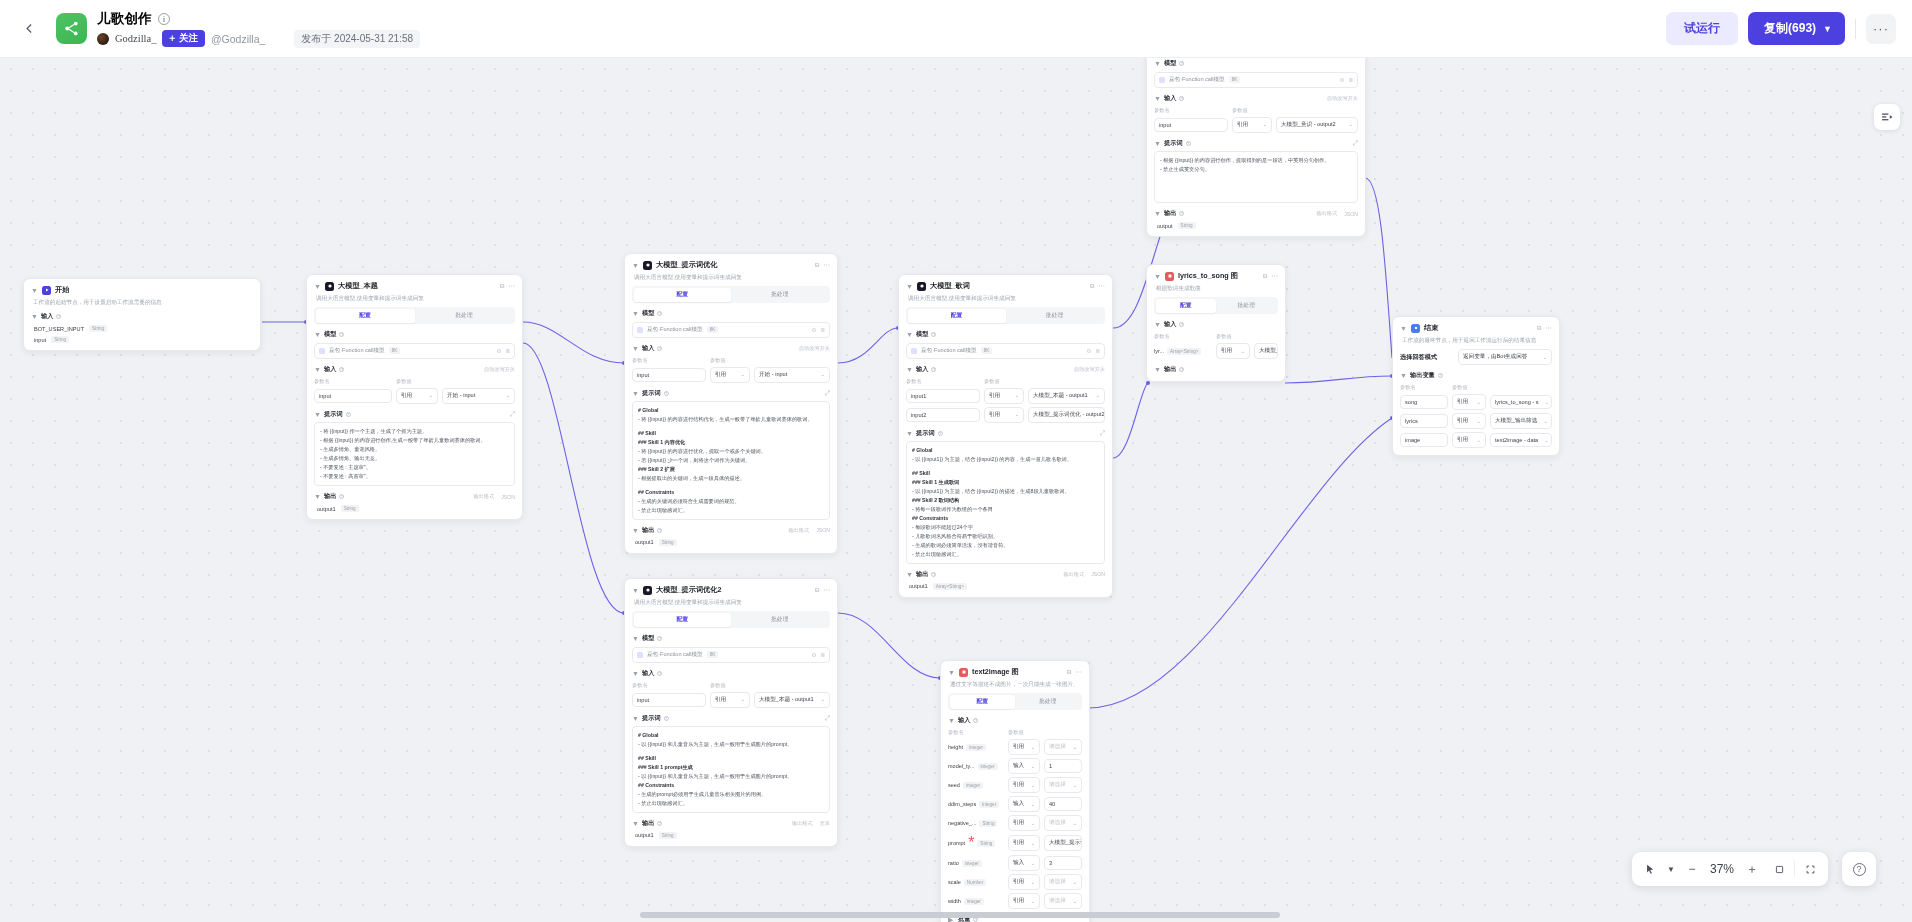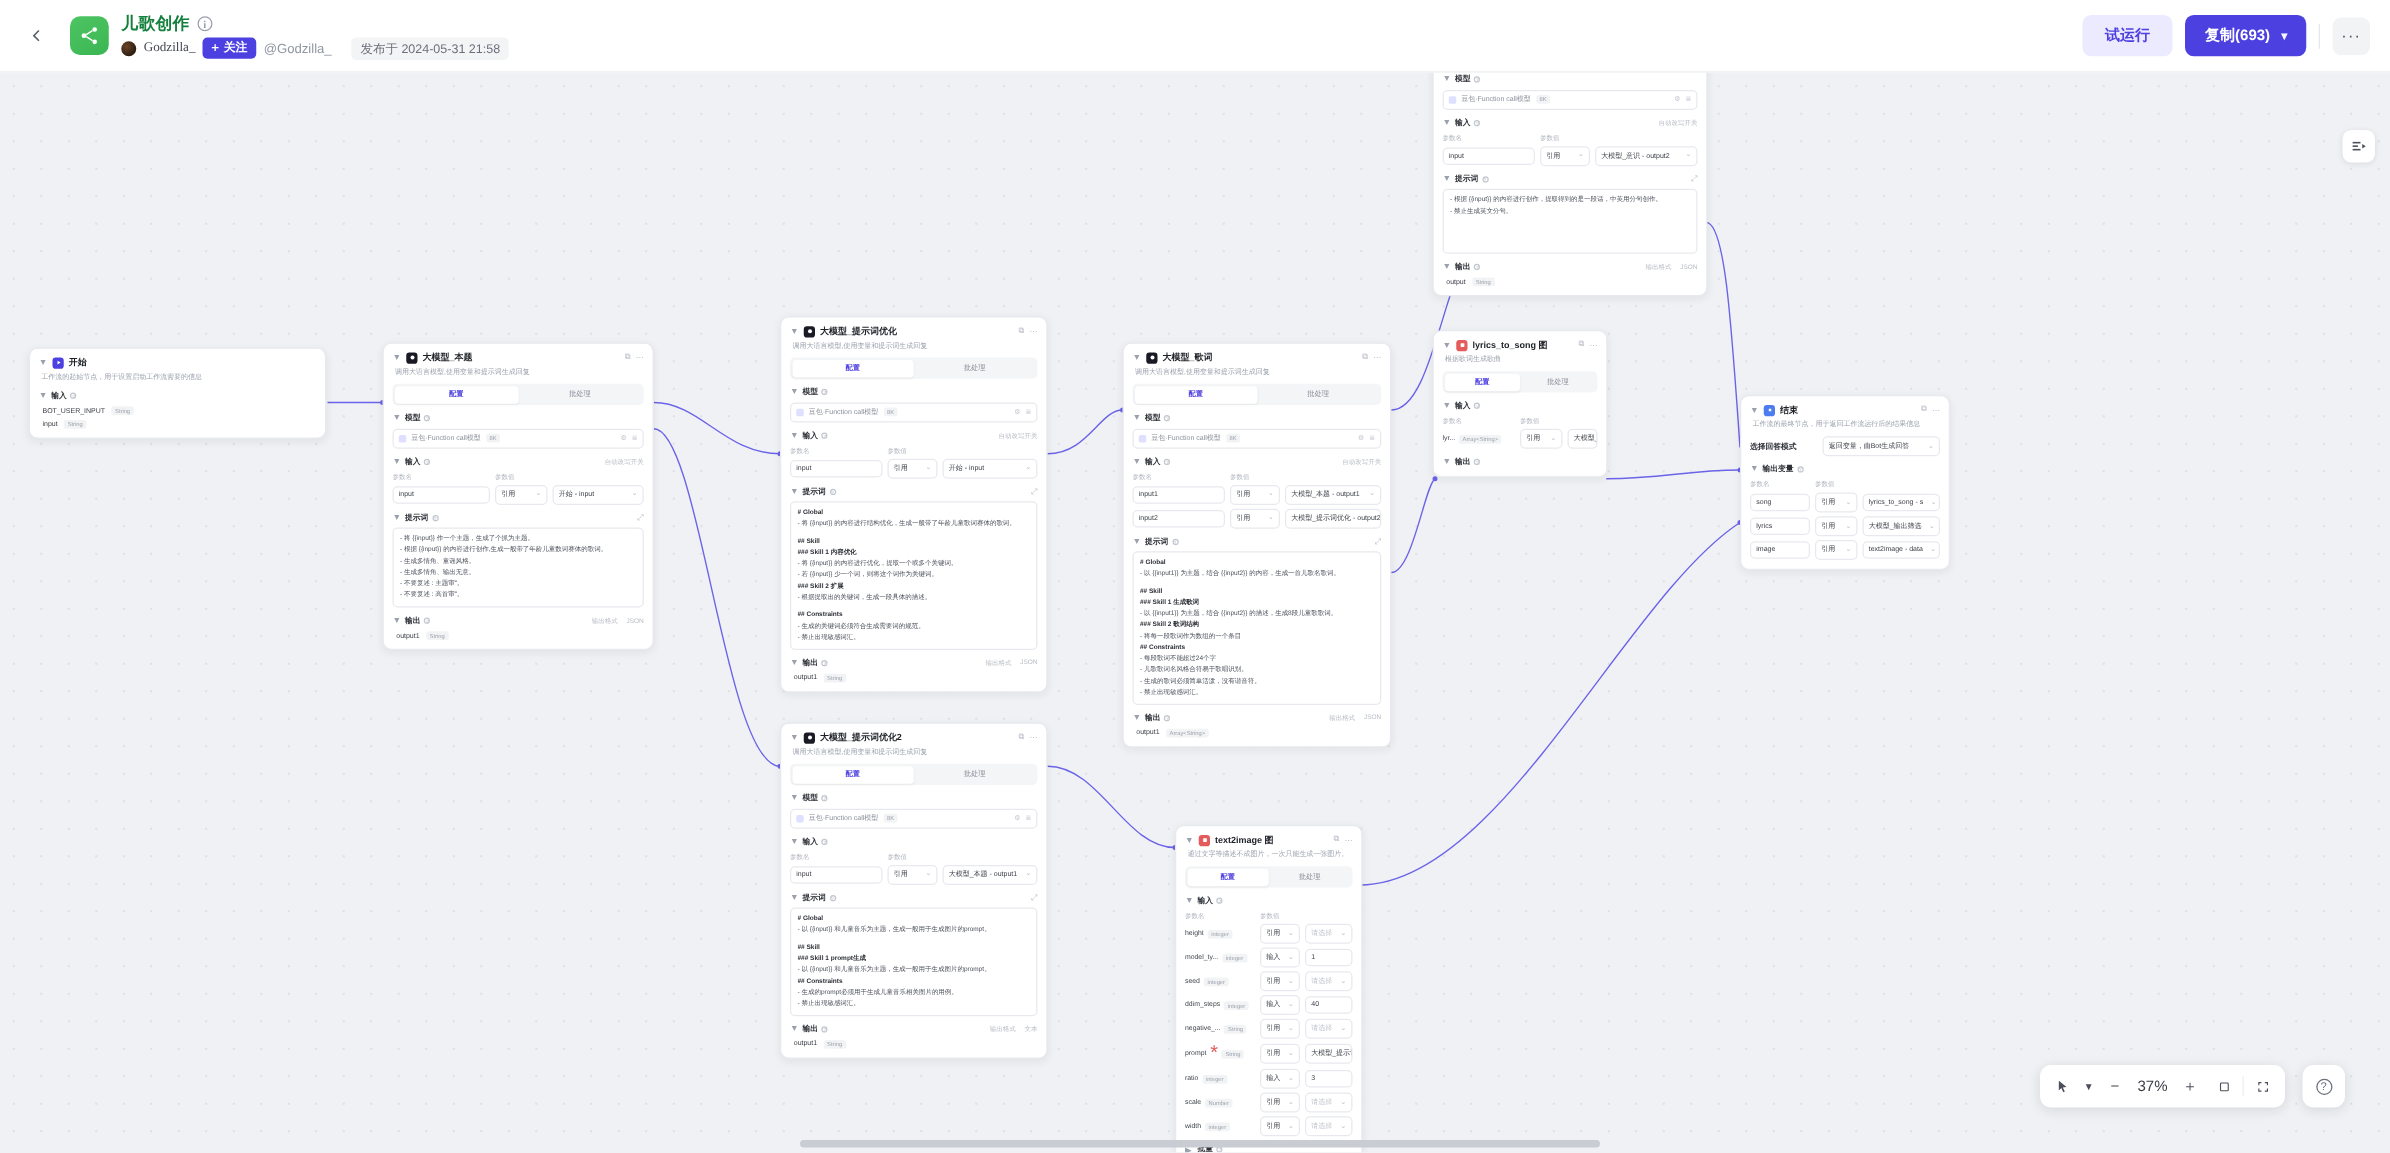--- a/index.html
+++ b/index.html
@@ -24,41 +24,41 @@
     color: #5a5f6b; font-size: 15px; cursor: pointer; border-radius: 5px;
   }
   .app-icon {
     width: 31px; height: 31px; border-radius: 8px;
     background: linear-gradient(150deg,#4ec463,#3bb653);
     margin-left: 14px; display:flex; align-items:center; justify-content:center;
   }
   .app-icon svg { width: 17px; height: 17px; }
   .hdr-texts { margin-left: 10px; display: flex; flex-direction: column; gap: 2px; }
   .hdr-row1 { display: flex; align-items: center; gap: 6px; }
-  .hdr-title { font-size: 13.5px; font-weight: 700; color: #15803d; letter-spacing: .2px; }
+  .hdr-title { font-size: 13.5px; font-weight: 700; color: #000000; letter-spacing: .2px; }
   .info-ico {
     width: 12px; height: 12px; border-radius: 50%; border: 1.1px solid #9aa0ac;
     color: #9aa0ac; font-size: 8.5px; line-height: 10px; text-align: center; font-weight: 700;
     font-family: "Liberation Serif", serif;
   }
   .hdr-row2 { display: flex; align-items: center; gap: 6px; }
   .avatar {
     width: 12px; height: 12px; border-radius: 50%;
     background: radial-gradient(circle at 35% 35%, #6b4528, #2e1c10 70%);
   }
   .author { font-size: 10.5px; color: #43474f; font-family: Liberation Serif, serif; }
   .follow-btn {
     background: #4d40e0; color: #fff; font-size: 9.5px; font-weight: 700;
     padding: 2px 7px 2.5px 5px; border-radius: 4px; display: flex; align-items: center; gap: 2px;
     cursor: pointer;
   }
   .handle { font-size: 10.5px; color: #9096a1; }
   .pubdate {
     font-size: 10px; color: #6a6f7a; background: #f3f4f6;
-    padding: 2px 7px; border-radius: 4px; margin-left: 10px;
+    padding: 2px 7px; border-radius: 4px; margin-left: 23px;
   }
   .hdr-right { margin-left: auto; display: flex; align-items: center; gap: 10px; padding-right: 16px; }
   .btn-trial {
     background: #eceaff; color: #4d40e0; font-size: 12px; font-weight: 700;
     padding: 8px 18px; border-radius: 7px; cursor: pointer;
   }
   .btn-copy {
     background: #4d40e0; color: #fff; font-size: 12px; font-weight: 700;
     padding: 8px 13px 8px 16px; border-radius: 7px; display: flex; align-items: center; gap: 7px;
     cursor: pointer;

